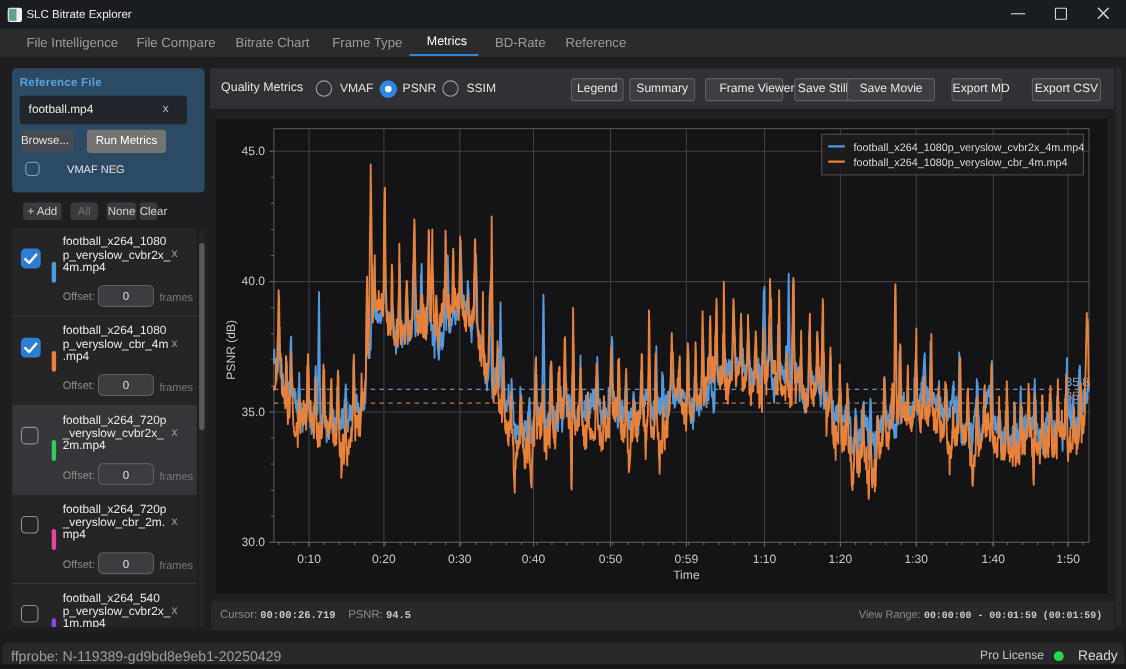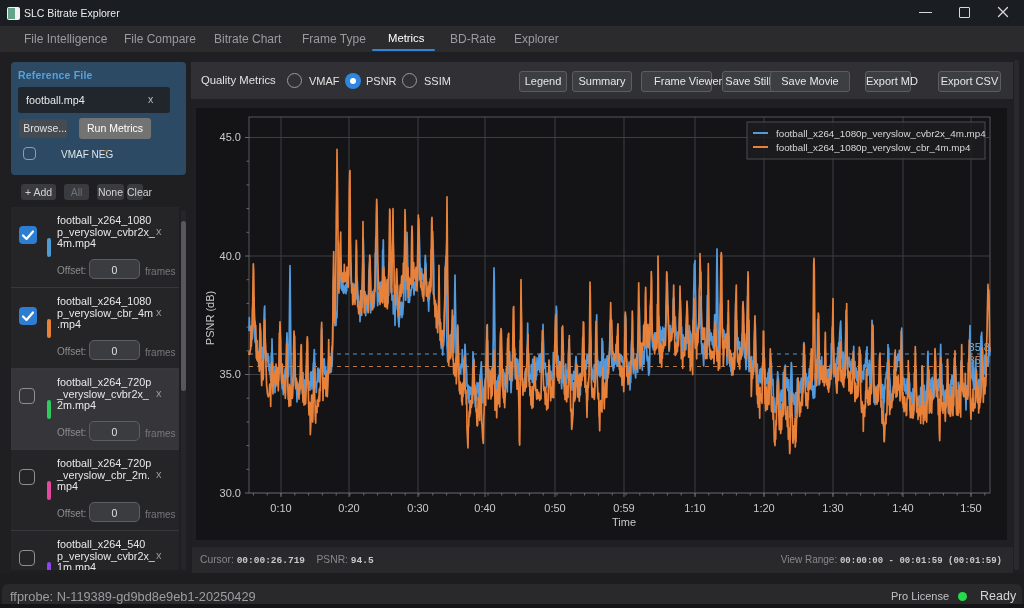--- a/index.html
+++ b/index.html
@@ -21,30 +21,30 @@
     <path d="M1.5 1.5 L10.5 10.5 M10.5 1.5 L1.5 10.5" stroke="#d8d8d8" stroke-width="1.3" stroke-linecap="round"></path>
   </svg>
 
 <div class="abs" style="left:0;top:26px;width:1024px;height:26px;background:#2b2b2e;"></div>
 <div class="abs tab" style="left:24px;top:32px;">File Intelligence</div>
 <div class="abs tab" style="left:124px;top:32px;">File Compare</div>
 <div class="abs tab" style="left:214px;top:32px;">Bitrate Chart</div>
 <div class="abs tab" style="left:302px;top:32px;">Frame Type</div>
 <div class="abs" style="left:388px;top:31.5px;font-size:11.3px;color:#ffffff;">Metrics</div>
 <div class="abs tab" style="left:450px;top:32px;">BD-Rate</div>
-<div class="abs tab" style="left:514px;top:32px;">Explorer</div>
+<div class="abs tab" style="left:514px;top:32px;">Reference</div>
 <div class="abs" style="left:372px;top:48.5px;width:63px;height:2.5px;background:#2f86d8;border-radius:1px;"></div>
 <style>.tab{font-size:12px;color:#9a9b9e;}</style>
 
 <div class="abs" style="left:11px;top:62px;width:175px;height:113px;background:#2c4a63;border-radius:4px;"></div>
 <div class="abs" style="left:18px;top:69px;font-size:10.5px;font-weight:bold;color:#55a2dd;letter-spacing:0.2px;">Reference File</div>
 <div class="abs" style="left:18px;top:87px;width:152px;height:26px;background:#20262c;border-radius:3px;"></div>
 <div class="abs" style="left:26px;top:94px;font-size:10.8px;color:#e8e8e8;">football.mp4</div>
 <div class="abs" style="left:148px;top:93px;font-size:10.5px;color:#b8bec4;">x</div>
-<div class="abs" style="left:19px;top:119px;width:48px;height:19px;background:#454b51;border-radius:3px;font-size:10.5px;color:#e2e2e2;text-align:right;line-height:19px;">Browse...</div>
+<div class="abs" style="left:19px;top:119px;width:48px;height:19px;background:#454b51;border-radius:3px;font-size:10.5px;color:#e2e2e2;text-align:left;line-height:19px;">Browse...</div>
 <div class="abs" style="left:79px;top:118px;width:72px;height:21px;background:#737373;border-radius:3px;font-size:10.5px;color:#ffffff;text-align:center;line-height:21px;">Run Metrics</div>
 <div class="abs" style="left:23px;top:147px;width:13px;height:13px;border:1.5px solid #8aa0b2;border-radius:4px;"></div>
 <div class="abs" style="left:61px;top:149px;font-size:10px;color:#dfe5ea;">VMAF NEG</div>
 <div class="abs" style="left:103px;top:149px;font-size:10px;color:#9a6f35;">?</div>
 
 <div class="abs sbtn" style="left:21px;top:184px;width:35px;">+ Add</div>
 <div class="abs sbtn" style="left:64px;top:184px;width:25px;color:#6f7075;">All</div>
 <div class="abs sbtn" style="left:97px;top:184px;width:27px;">None</div>
 <div class="abs sbtn" style="left:127px;top:184px;width:16px;">Clear</div>
 <style>.sbtn{height:16px;background:#3a3b3e;border-radius:3px;font-size:10.5px;color:#d2d2d4;text-align:center;line-height:16px;}</style>

